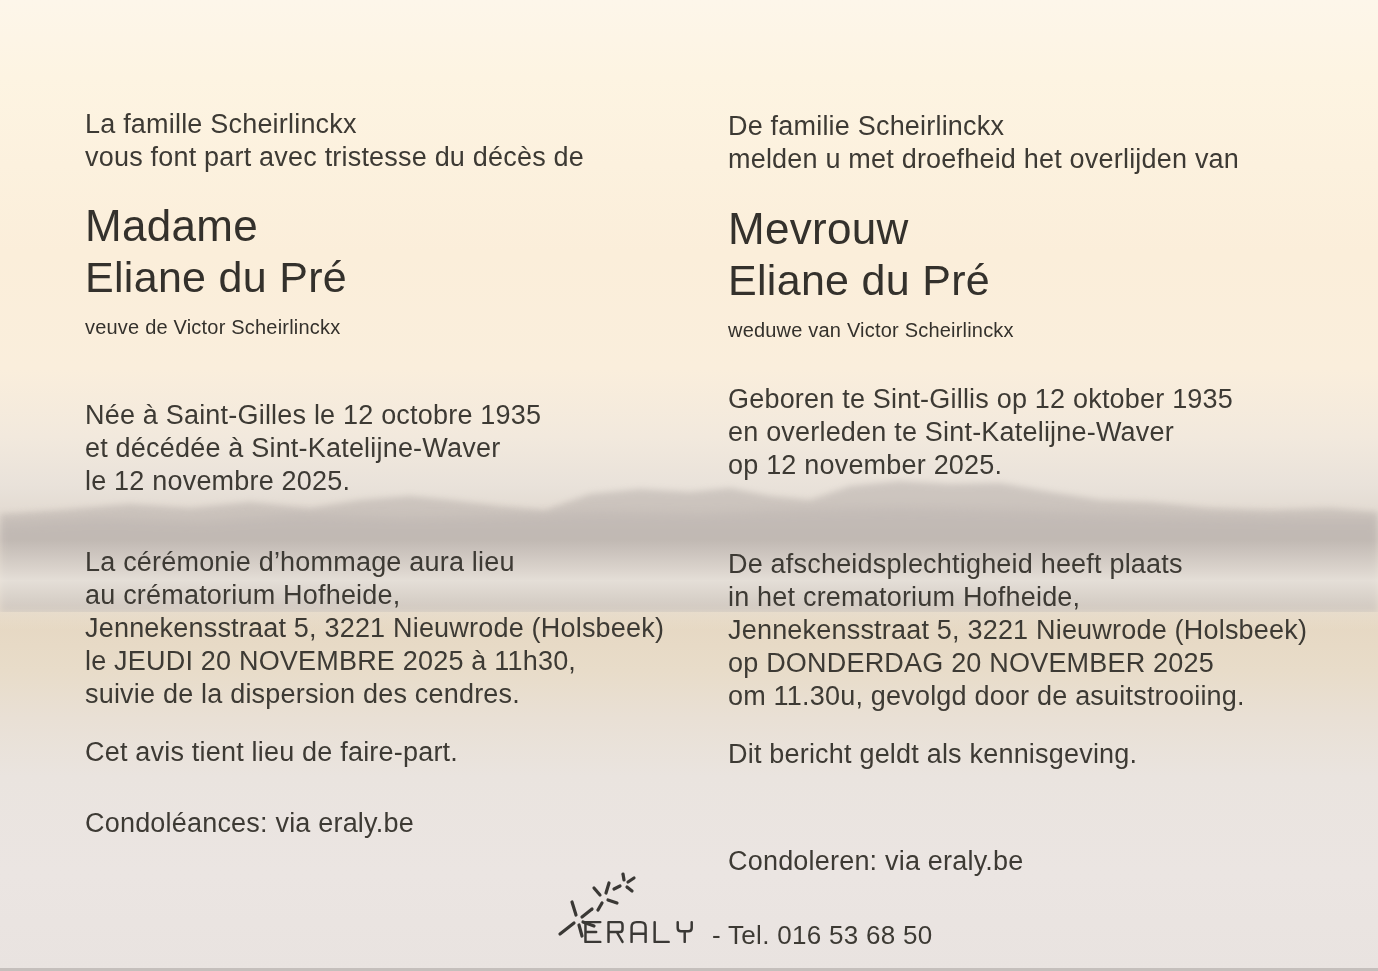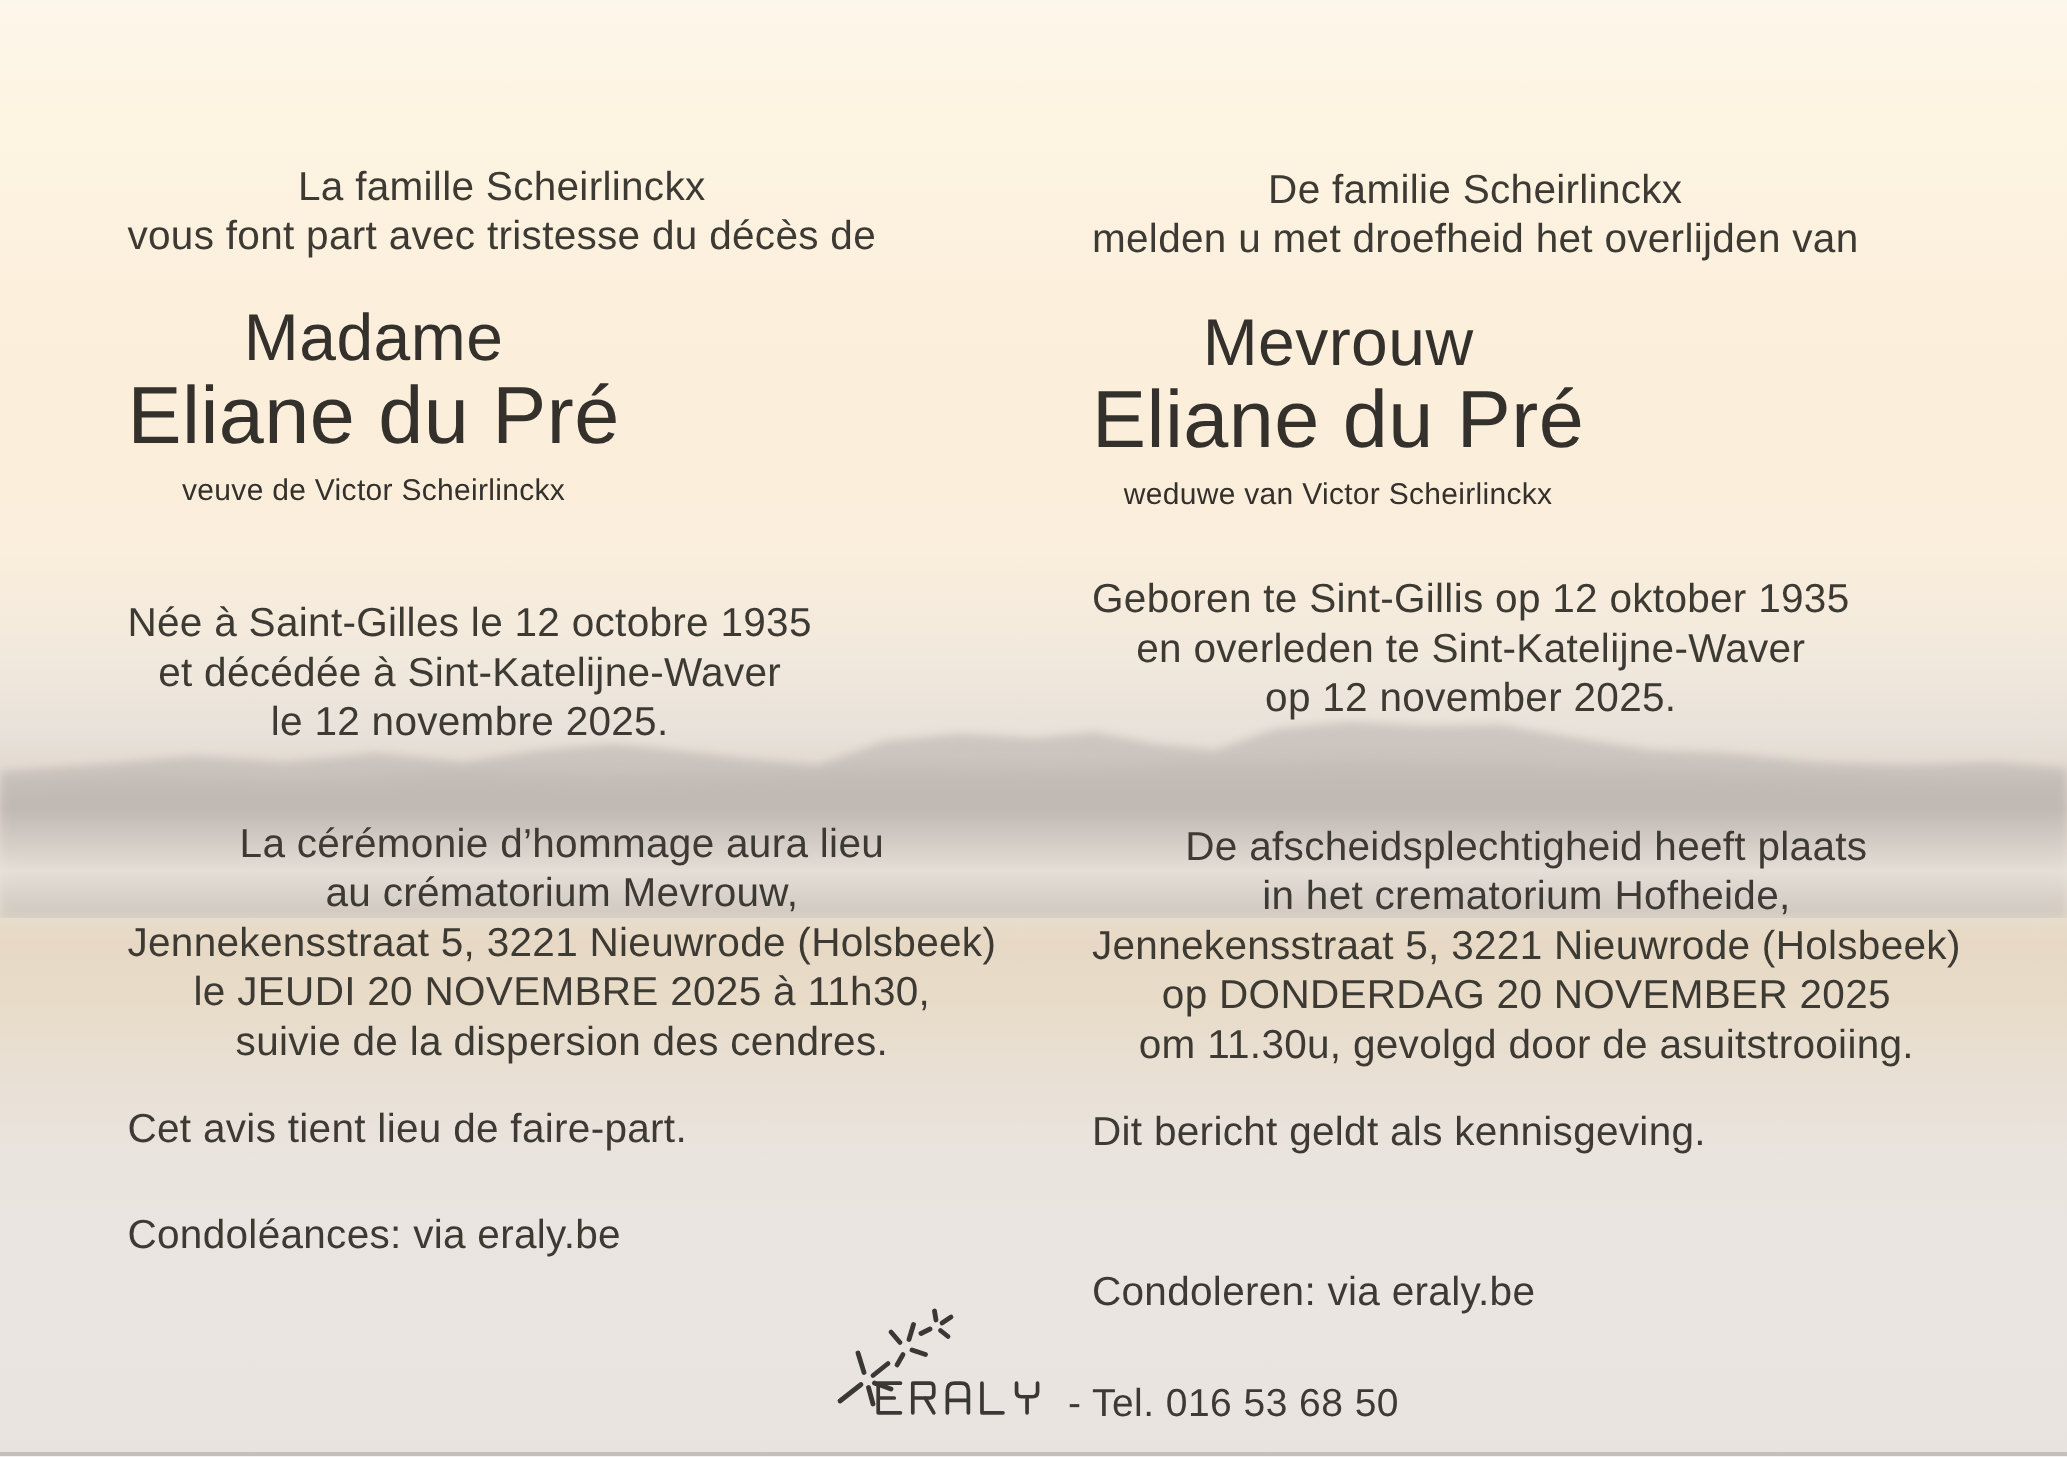--- a/index.html
+++ b/index.html
@@ -33,31 +33,31 @@
   .ridge-far{fill:#c2bbba; opacity:.38; filter:blur(5px);}
   .ridge-near{fill:var(--mountain); opacity:.42; filter:blur(3px);}
   .mist{
     position:absolute; left:0; top:540px; width:1378px; height:90px; pointer-events:none;
     background:linear-gradient(to bottom, rgba(240,235,228,0) 0%, rgba(240,235,228,.75) 45%, rgba(235,227,215,0) 100%);
   }
   .bottom-edge{
     position:absolute; left:0; bottom:0; width:1378px; height:3px;
     background:rgba(70,62,58,.22);
   }
-  .col{position:absolute; top:0; width:600px; height:971px;text-align:center;}
+  .col{position:absolute; top:0; width:600px; height:971px;}
   .col.left{left:85px;}
   .col.right{left:728px;}
   .block{position:absolute; left:0;}
   .line{display:block; font-size:27px; line-height:33px; letter-spacing:.2px; color:var(--text); white-space:nowrap;}
   .intro{top:108px;}
   .col.right .intro{top:110px;}
   .nameblock{top:203px;}
   .col.right .nameblock{top:206px;}
   .title-line{display:block; font-size:44px; line-height:46px; color:var(--text-dark); letter-spacing:.3px;}
-  .name-line{display:block; font-size:54px; line-height:56px; color:var(--text-dark); letter-spacing:.3px;}
+  .name-line{display:block; font-size:43px; line-height:56px; color:var(--text-dark); letter-spacing:.3px;}
   .relation-line{display:block; font-size:20px; line-height:44px; color:var(--text-dark); letter-spacing:.2px;}
   .life{top:399px;}
   .col.right .life{top:383px;}
   .ceremony{top:546px;}
   .col.right .ceremony{top:548px;}
   .notice{top:736px;}
   .col.right .notice{top:738px;}
   .condolences{top:807px;}
   .col.right .condolences{top:809px;margin-top:36px;}
   .footer{position:absolute; left:0; top:0;}
@@ -97,21 +97,21 @@
       <span class="name-line">Eliane du Pré</span>
       <span class="relation-line">veuve de Victor Scheirlinckx</span>
     </div>
     <div class="block life">
       <span class="line">Née à Saint-Gilles le 12 octobre 1935</span>
       <span class="line">et décédée à Sint-Katelijne-Waver</span>
       <span class="line">le 12 novembre 2025.</span>
     </div>
     <div class="block ceremony">
       <span class="line">La cérémonie d’hommage aura lieu</span>
-      <span class="line">au crématorium Mevrouw,</span>
+      <span class="line">au crématorium Hofheide,</span>
       <span class="line">Jennekensstraat 5, 3221 Nieuwrode (Holsbeek)</span>
       <span class="line">le JEUDI 20 NOVEMBRE 2025 à 11h30,</span>
       <span class="line">suivie de la dispersion des cendres.</span>
     </div>
     <div class="block notice">
       <span class="line">Cet avis tient lieu de faire-part.</span>
     </div>
     <div class="block condolences">
       <span class="line">Condoléances: via eraly.be</span>
     </div>

